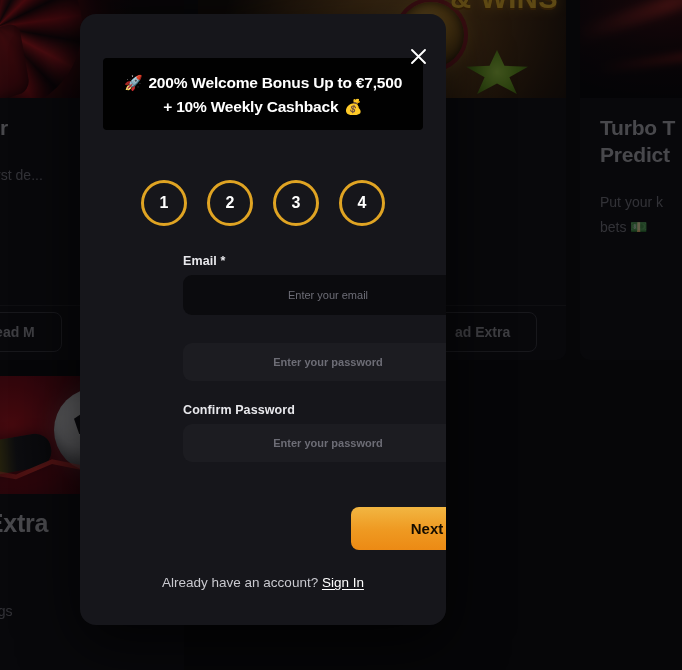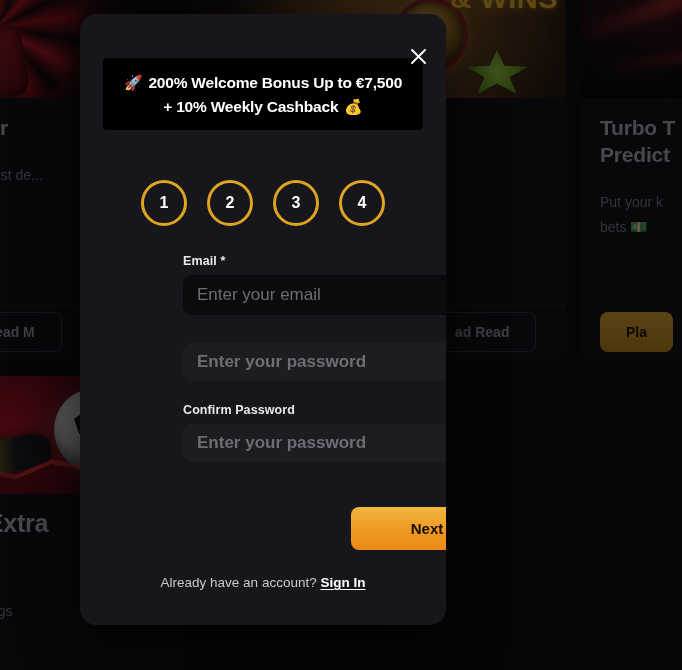--- a/index.html
+++ b/index.html
@@ -356,22 +356,23 @@
     position: relative;
     width: 320px;
   }
   .field-input {
     width: 100%;
     border-radius: 9px;
     border: none;
     outline: none;
     color: #d8d8dc;
     font-family: "Liberation Sans", sans-serif;
-    font-size: 17px;
+    font-size: 11px;
     padding: 0 44px 0 14px;
+    text-align: center;
   }
   .field-input::placeholder { color: #6d6d76; }
 
   .field-input.primary { height: 40px; background: #0b0b0e; }
   .field-input.secondary { height: 38px; background: #1c1c21; font-weight: bold; }
   .gap-lg { height: 28px; }
   .gap-md { height: 22px; }
 
   .next-row {
     position: absolute;
@@ -398,21 +399,21 @@
   .signin-row {
     position: absolute;
     left: 0; right: 0;
     top: 561px;
     text-align: center;
     color: #c9c9cf;
     font-size: 13.5px;
   }
   .signin-link {
     color: #ffffff;
-    font-weight: 700;
+    font-weight: 400;
     text-decoration: underline;
     text-underline-offset: 2px;
     cursor: pointer;
   }
 </style>
 </head>
 <body>
 
 <div id="root">
 
@@ -440,34 +441,33 @@
             <small>E MONTH</small>
           </div>
           <div class="art-goddess-wins">&amp; WINS</div>
         </div>
       </div>
       <div class="bg-card-body">
         <div class="bg-card-title">0,000 to</div>
         <div class="bg-card-desc">and win some</div>
       </div>
       <div class="bg-card-divider"></div>
-      <div class="bg-btn outline" style="left:230px">ad Read</div>
+      <div class="bg-btn outline" style="left:230px">ad Extra</div>
     </div>
 
     <div class="bg-card" id="card-turbo">
       <div class="bg-card-media">
         <div class="art-turbo"></div>
       </div>
       <div class="bg-card-body">
         <div class="bg-card-title" style="white-space:pre-line">Turbo T
 Predict</div>
         <div class="bg-card-desc" style="white-space:pre-line">Put your k
 bets 💵</div>
       </div>
-      <div class="bg-btn gold">Pla</div>
     </div>
 
     <div class="bg-card" id="card-extra">
       <div class="bg-card-media">
         <div class="art-soccer">
           <div class="art-soccer-glove"></div>
           <div class="art-soccer-chart"></div>
         </div>
       </div>
       <div class="bg-card-body">

